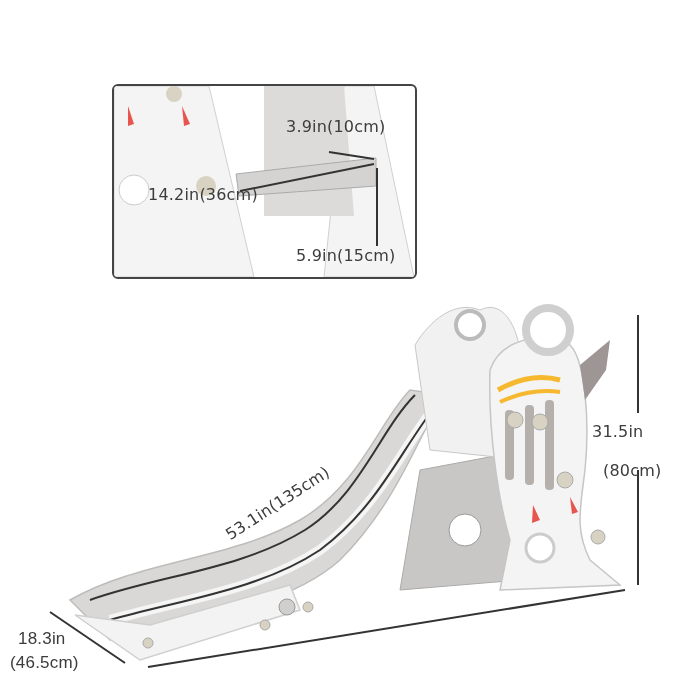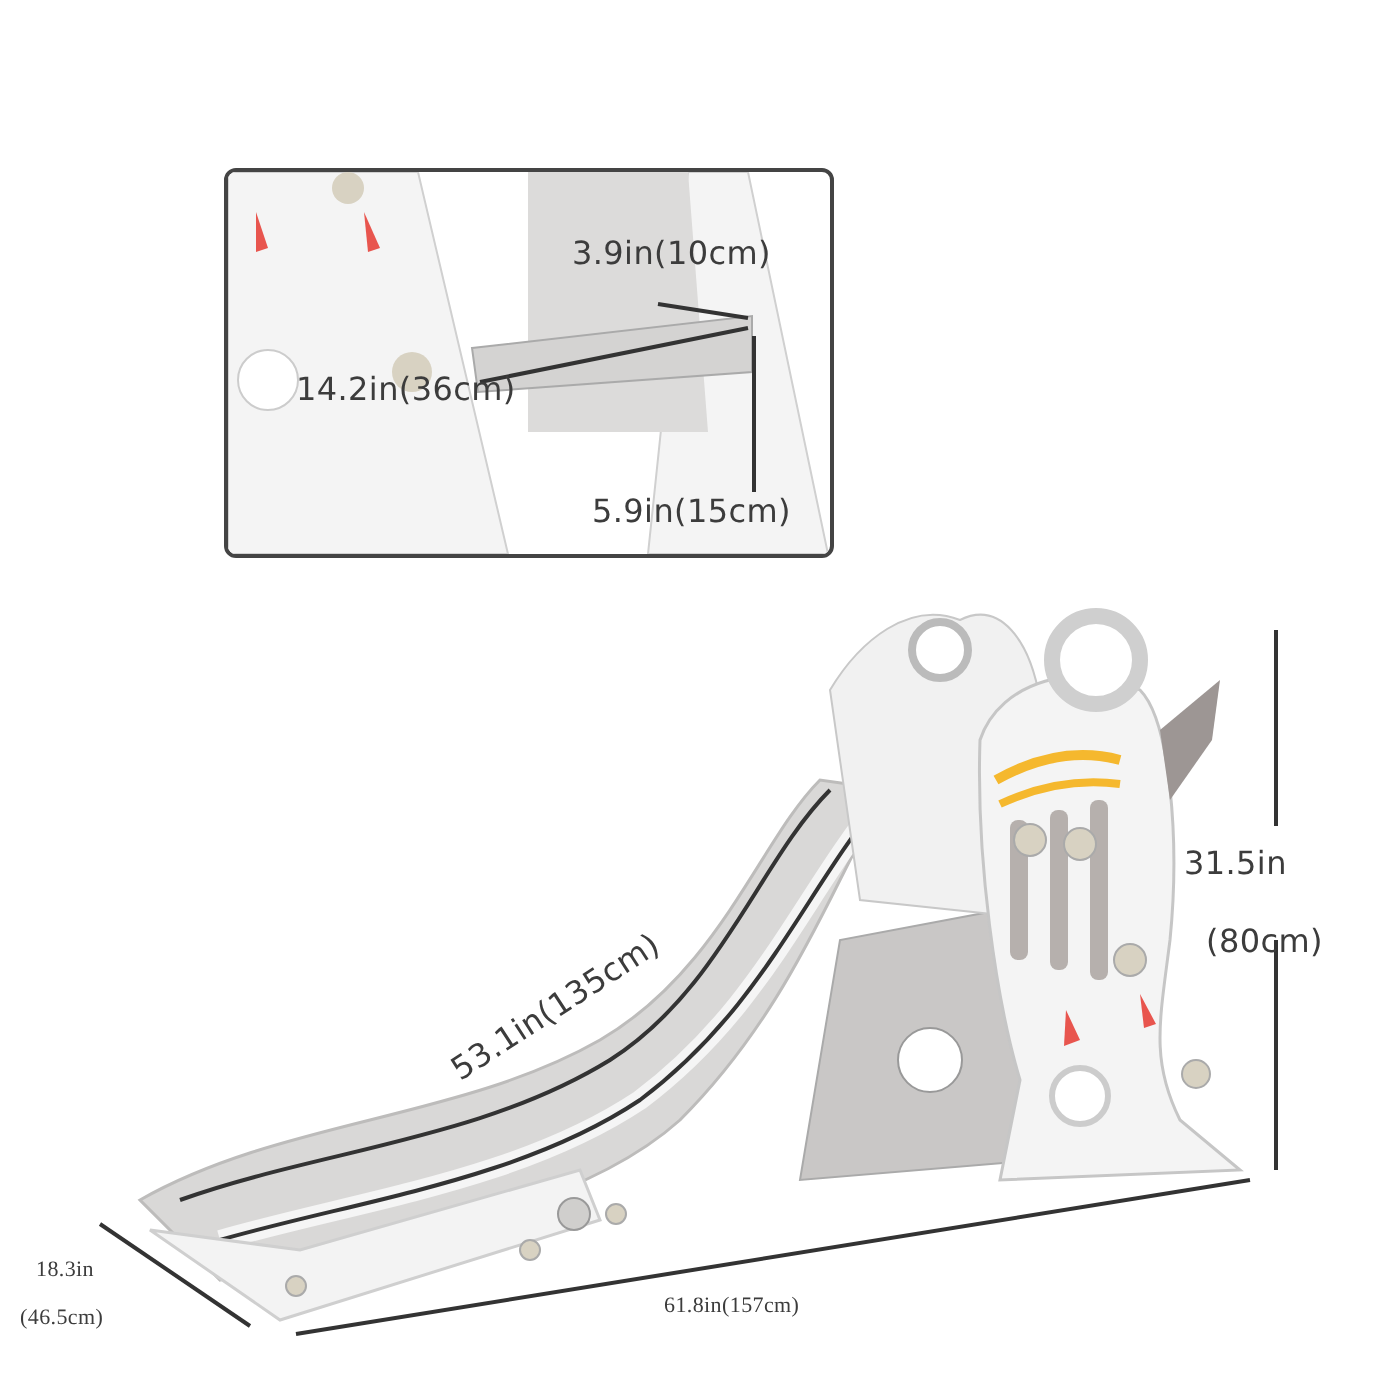--- a/index.html
+++ b/index.html
@@ -1,19 +1,19 @@
 <!DOCTYPE html>
 <html><head>
 <meta charset="utf-8">
 <style>
   html, body { margin:0; padding:0; background:#ffffff; }
   body { width:700px; height:700px; position:relative; overflow:hidden; font-family:"DejaVu Sans", sans-serif; color:#3a3a3a; }
   .stage { position:absolute; inset:0; }
   .lbl { position:absolute; font-size:16px; color:#3c3c3c; white-space:nowrap; letter-spacing:0.2px; }
-  .lbl.cond { font-family:Liberation Serif, serif; font-size:11px; }
+  .lbl.cond { font-family:Liberation Sans, sans-serif; font-size:17px; }
   .inset { position:absolute; left:112px; top:84px; width:301px; height:191px; border:2px solid #444; border-radius:6px; background:#fff; overflow:hidden; }
   svg { position:absolute; left:0; top:0; }
 </style>
 </head>
 <body>
 
 <div class="stage">
 
   <svg width="700" height="700" viewBox="0 0 700 700">
 
@@ -75,14 +75,13 @@
     <div class="lbl" style="left:158px;top:31px;margin-left:14px;">3.9in(10cm)</div>
     <div class="lbl" style="left:34px;top:99px;">14.2in(36cm)</div>
     <div class="lbl" style="left:182px;top:160px;text-align:right;">5.9in(15cm)</div>
   </div>
 
   <div class="lbl" style="left:222px;top:528px;transform:rotate(-33deg);transform-origin:left top;">53.1in(135cm)</div>
   <div class="lbl" style="left:592px;top:422px;">31.5in</div>
   <div class="lbl" style="left:603px;top:445px;margin-top:16px;">(80cm)</div>
   <div class="lbl cond" style="left:18px;top:629px;">18.3in</div>
   <div class="lbl cond" style="left:10px;top:653px;">(46.5cm)</div>
-  <div class="lbl cond" style="left:332px;top:647px;">61.8in(157cm)</div>
 </div>
 
 </body></html>

